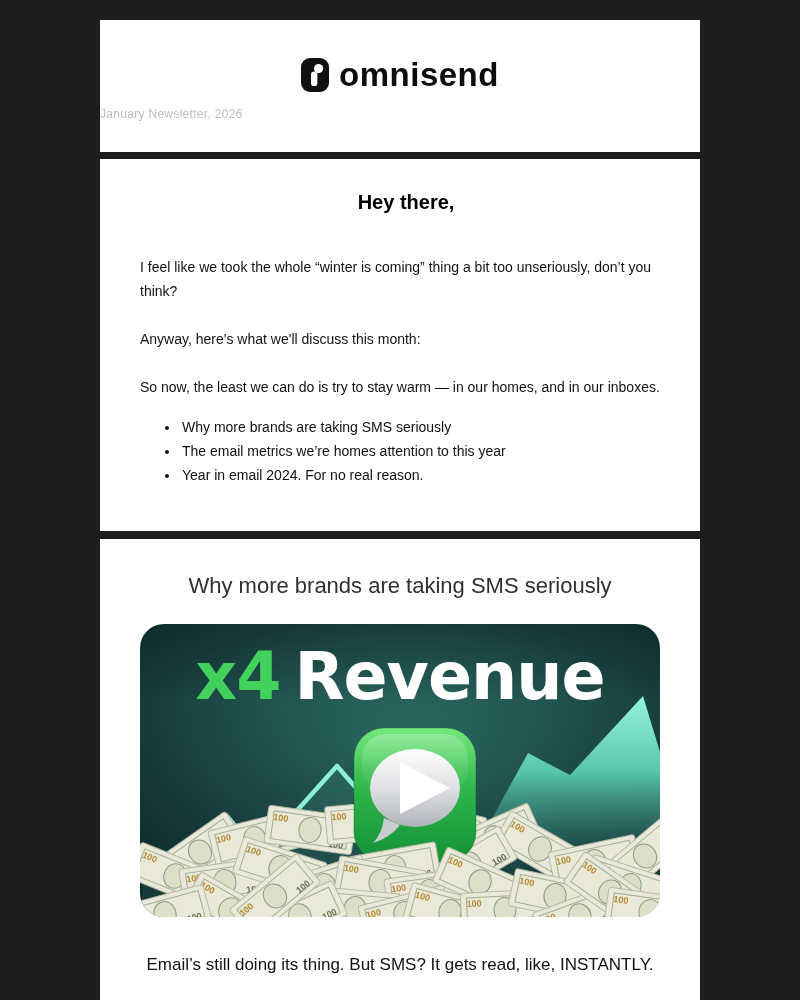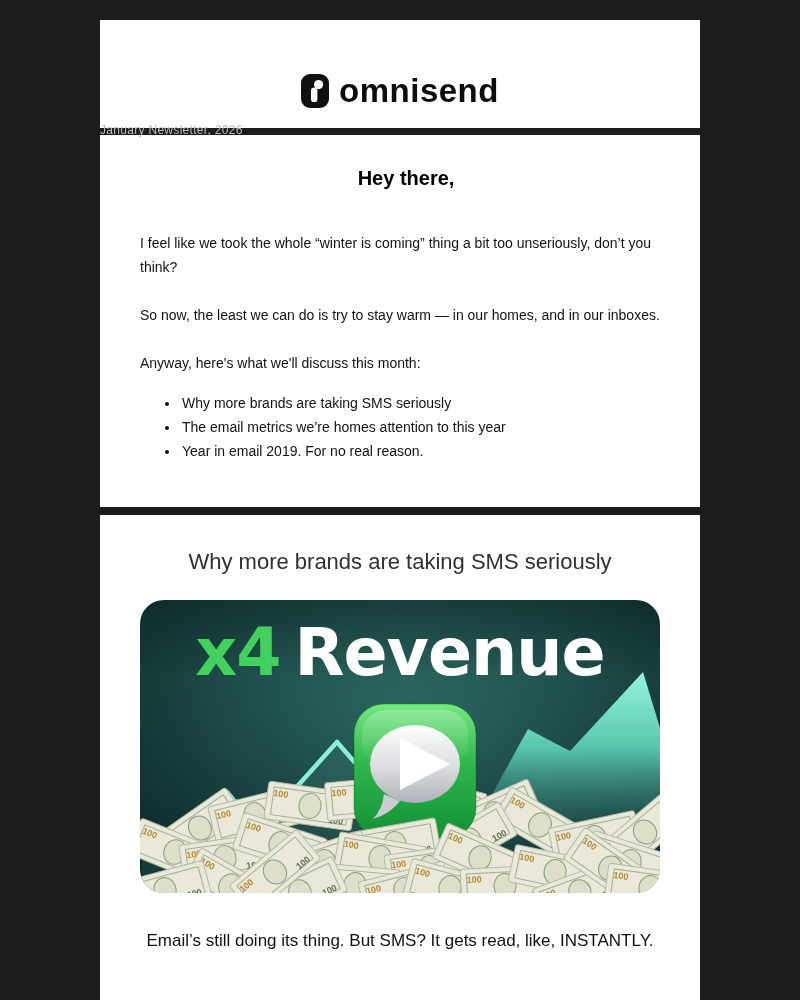--- a/index.html
+++ b/index.html
@@ -9,21 +9,21 @@
     font-family: "Liberation Sans", sans-serif;
     color: #141414;
   }
   .page { width: 800px; height: 1000px; overflow: hidden; }
   .card {
     width: 600px;
     margin: 0 auto;
     background: #ffffff;
   }
   
-  .card-header { margin-top: 20px; height: 108px; padding-top: 52px; }
+  .card-header { margin-top: 20px; height: 132px; padding-top: 36px; }
   .logo-row {
     display: flex; align-items: center; justify-content: center; gap: 10px;
   }
   .brand-text {
     font-size: 33px; font-weight: 600; letter-spacing: 0.5px; color: #0c0c0c;
   }
   .newsletter-subtitle {
     margin-top: 13px; 
     font-size: 12px; color: #bdbdbd; letter-spacing: 0.3px;
   }
@@ -87,26 +87,26 @@
         <path d="M10 16.6 q0 -3.2 3.2 -3.2 q3.2 0 3.2 3.2 v8.3 q0 3.2 -3.2 3.2 q-3.2 0 -3.2 -3.2 z" fill="#ffffff"></path>
       </svg>
       <span class="brand-text">omnisend</span>
     </div>
     <div class="newsletter-subtitle">January Newsletter, 2026</div>
   </div>
 
   <div class="card card-intro">
     <h1 class="intro-heading">Hey there,</h1>
     <p class="p-first">I feel like we took the whole “winter is coming” thing a bit too unseriously, don’t you think?</p>
+    <p class="p-next">Anyway, here's what we'll discuss this month:</p>
     <p class="p-next">So now, the least we can do is try to stay warm — in our homes, and in our inboxes.</p>
-    <p class="p-next">Anyway, here's what we'll discuss this month:</p>
     <ul class="intro-bullets">
       <li>Why more brands are taking SMS seriously</li>
       <li>The email metrics we’re homes attention to this year</li>
-      <li>Year in email 2019. For no real reason.</li>
+      <li>Year in email 2024. For no real reason.</li>
     </ul>
   </div>
 
   <div class="card card-sms">
     <h2 class="sms-heading">Why more brands are taking SMS seriously</h2>
 
     <div class="banner">
       <svg class="banner-art" viewBox="0 0 520 293">
         <defs>
           <linearGradient id="gMount" x1="0" y1="70" x2="0" y2="290" gradientUnits="userSpaceOnUse">

